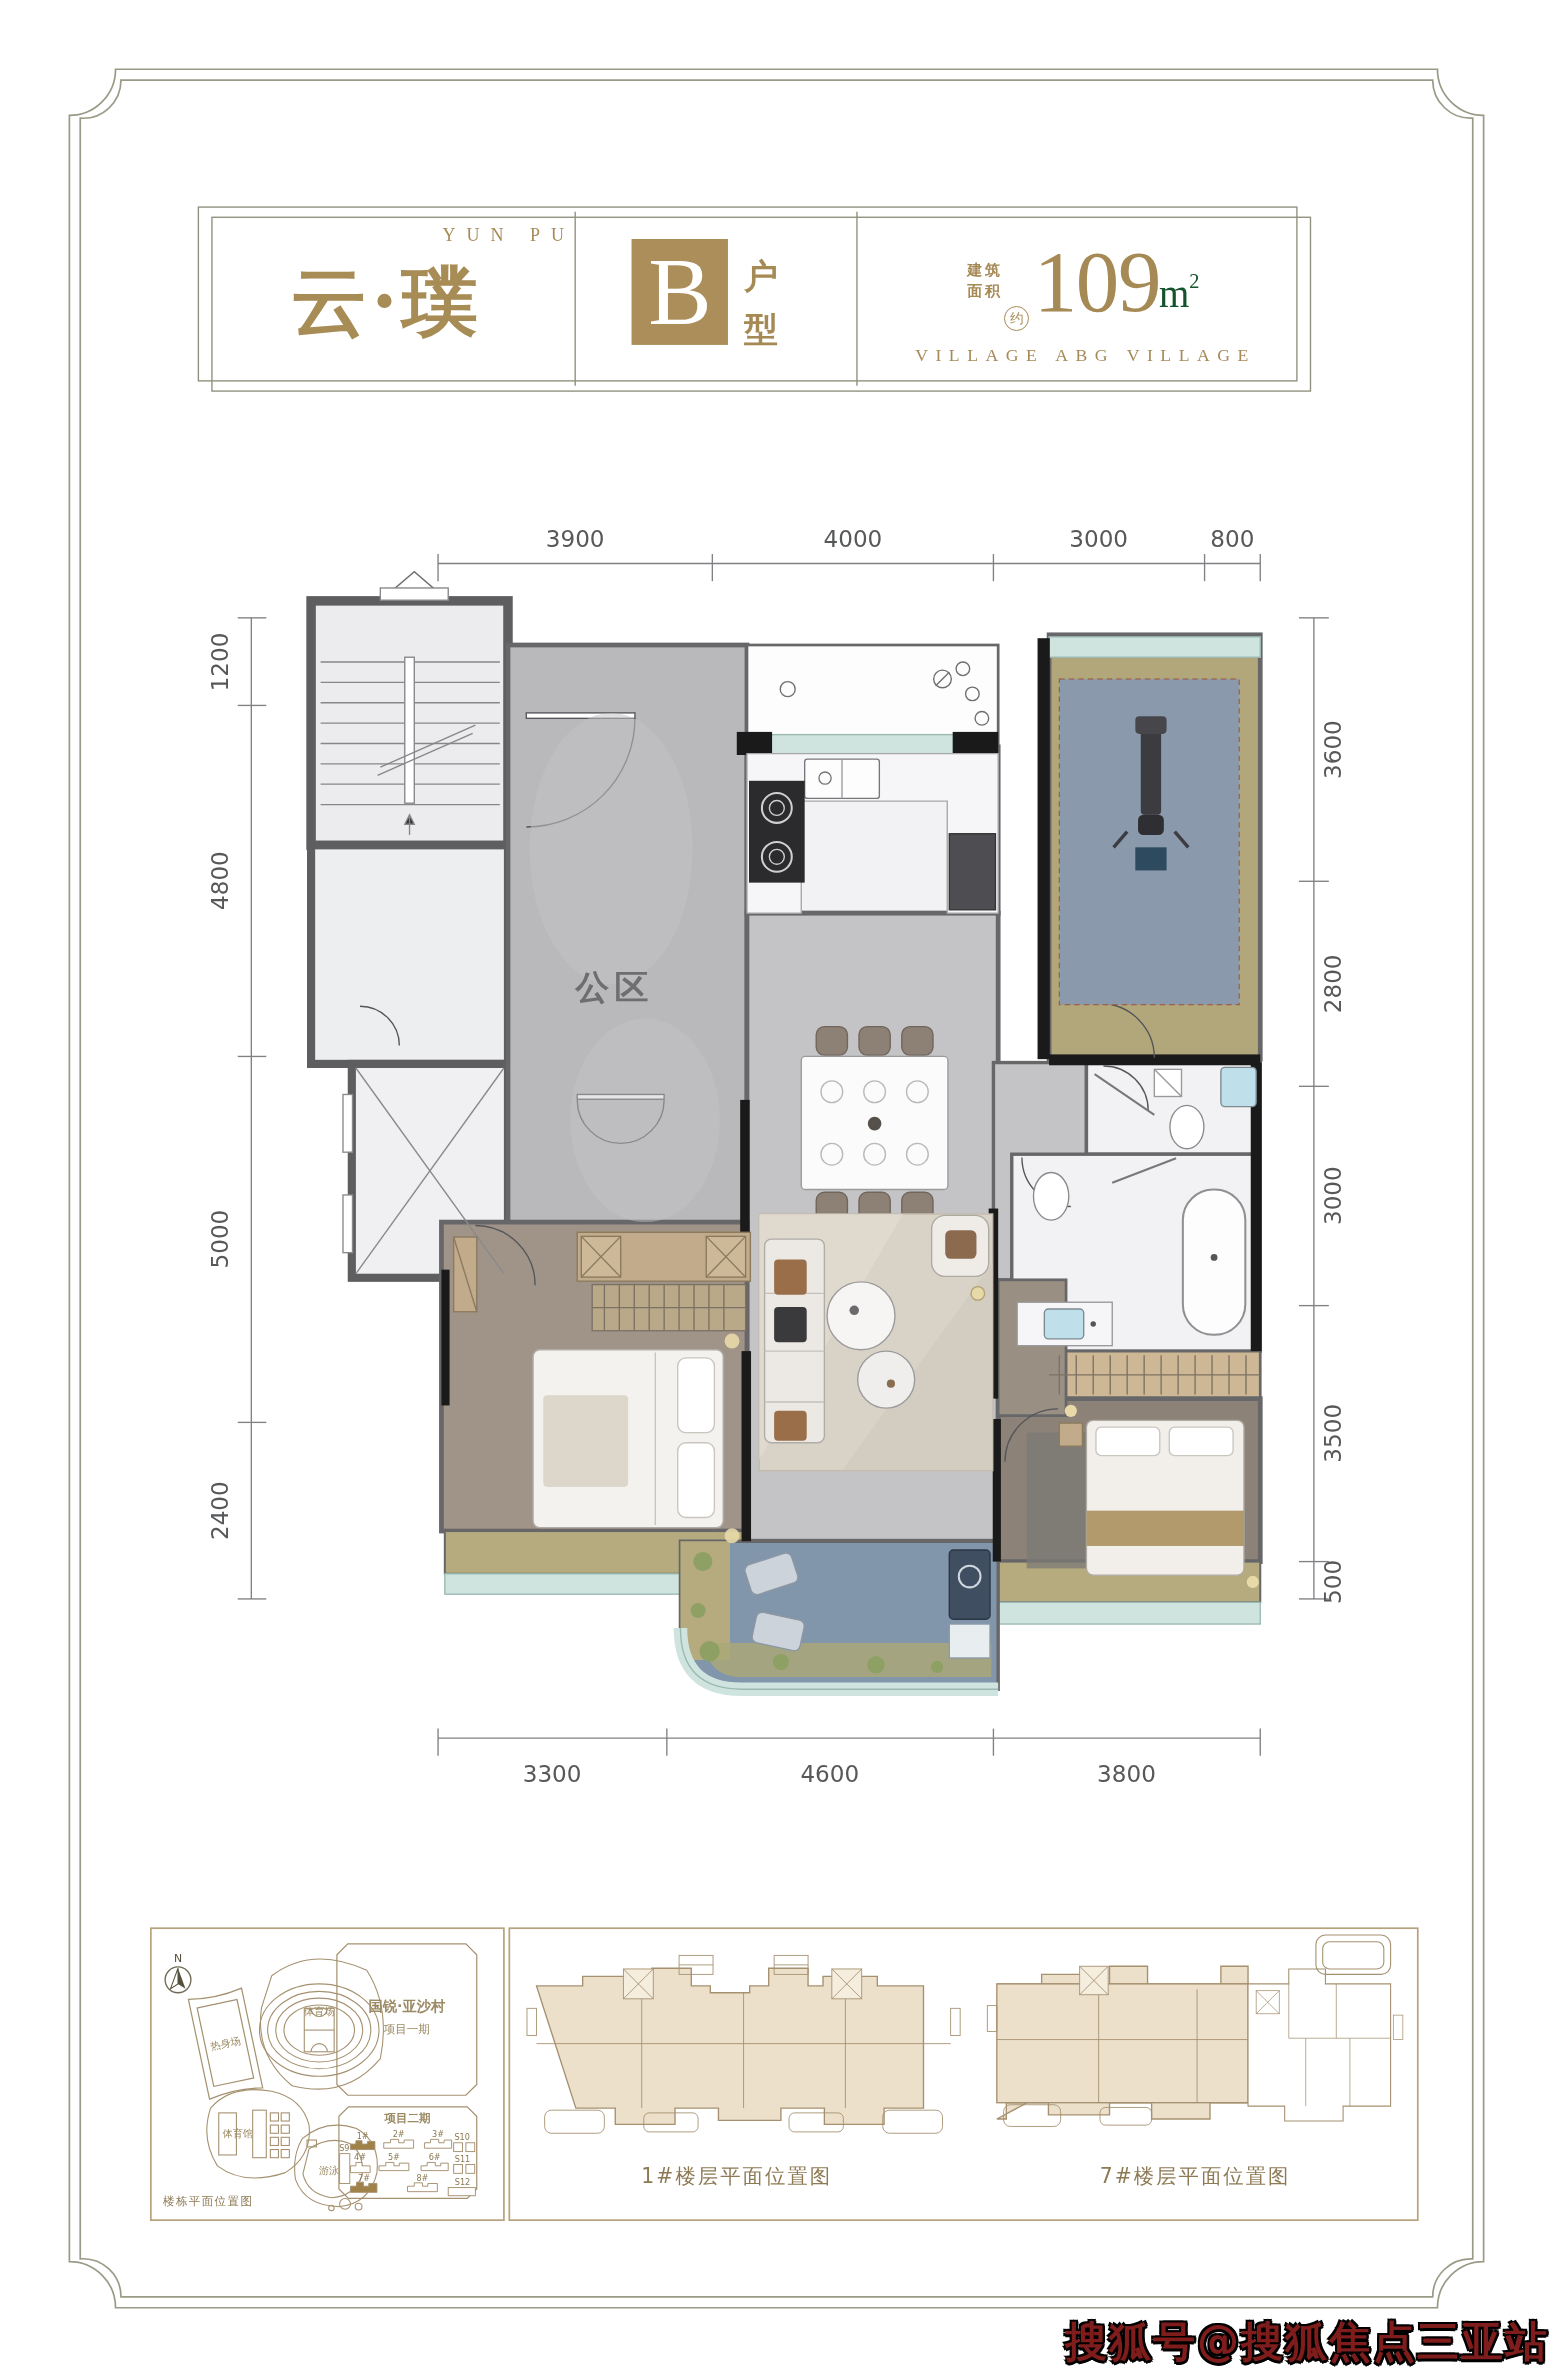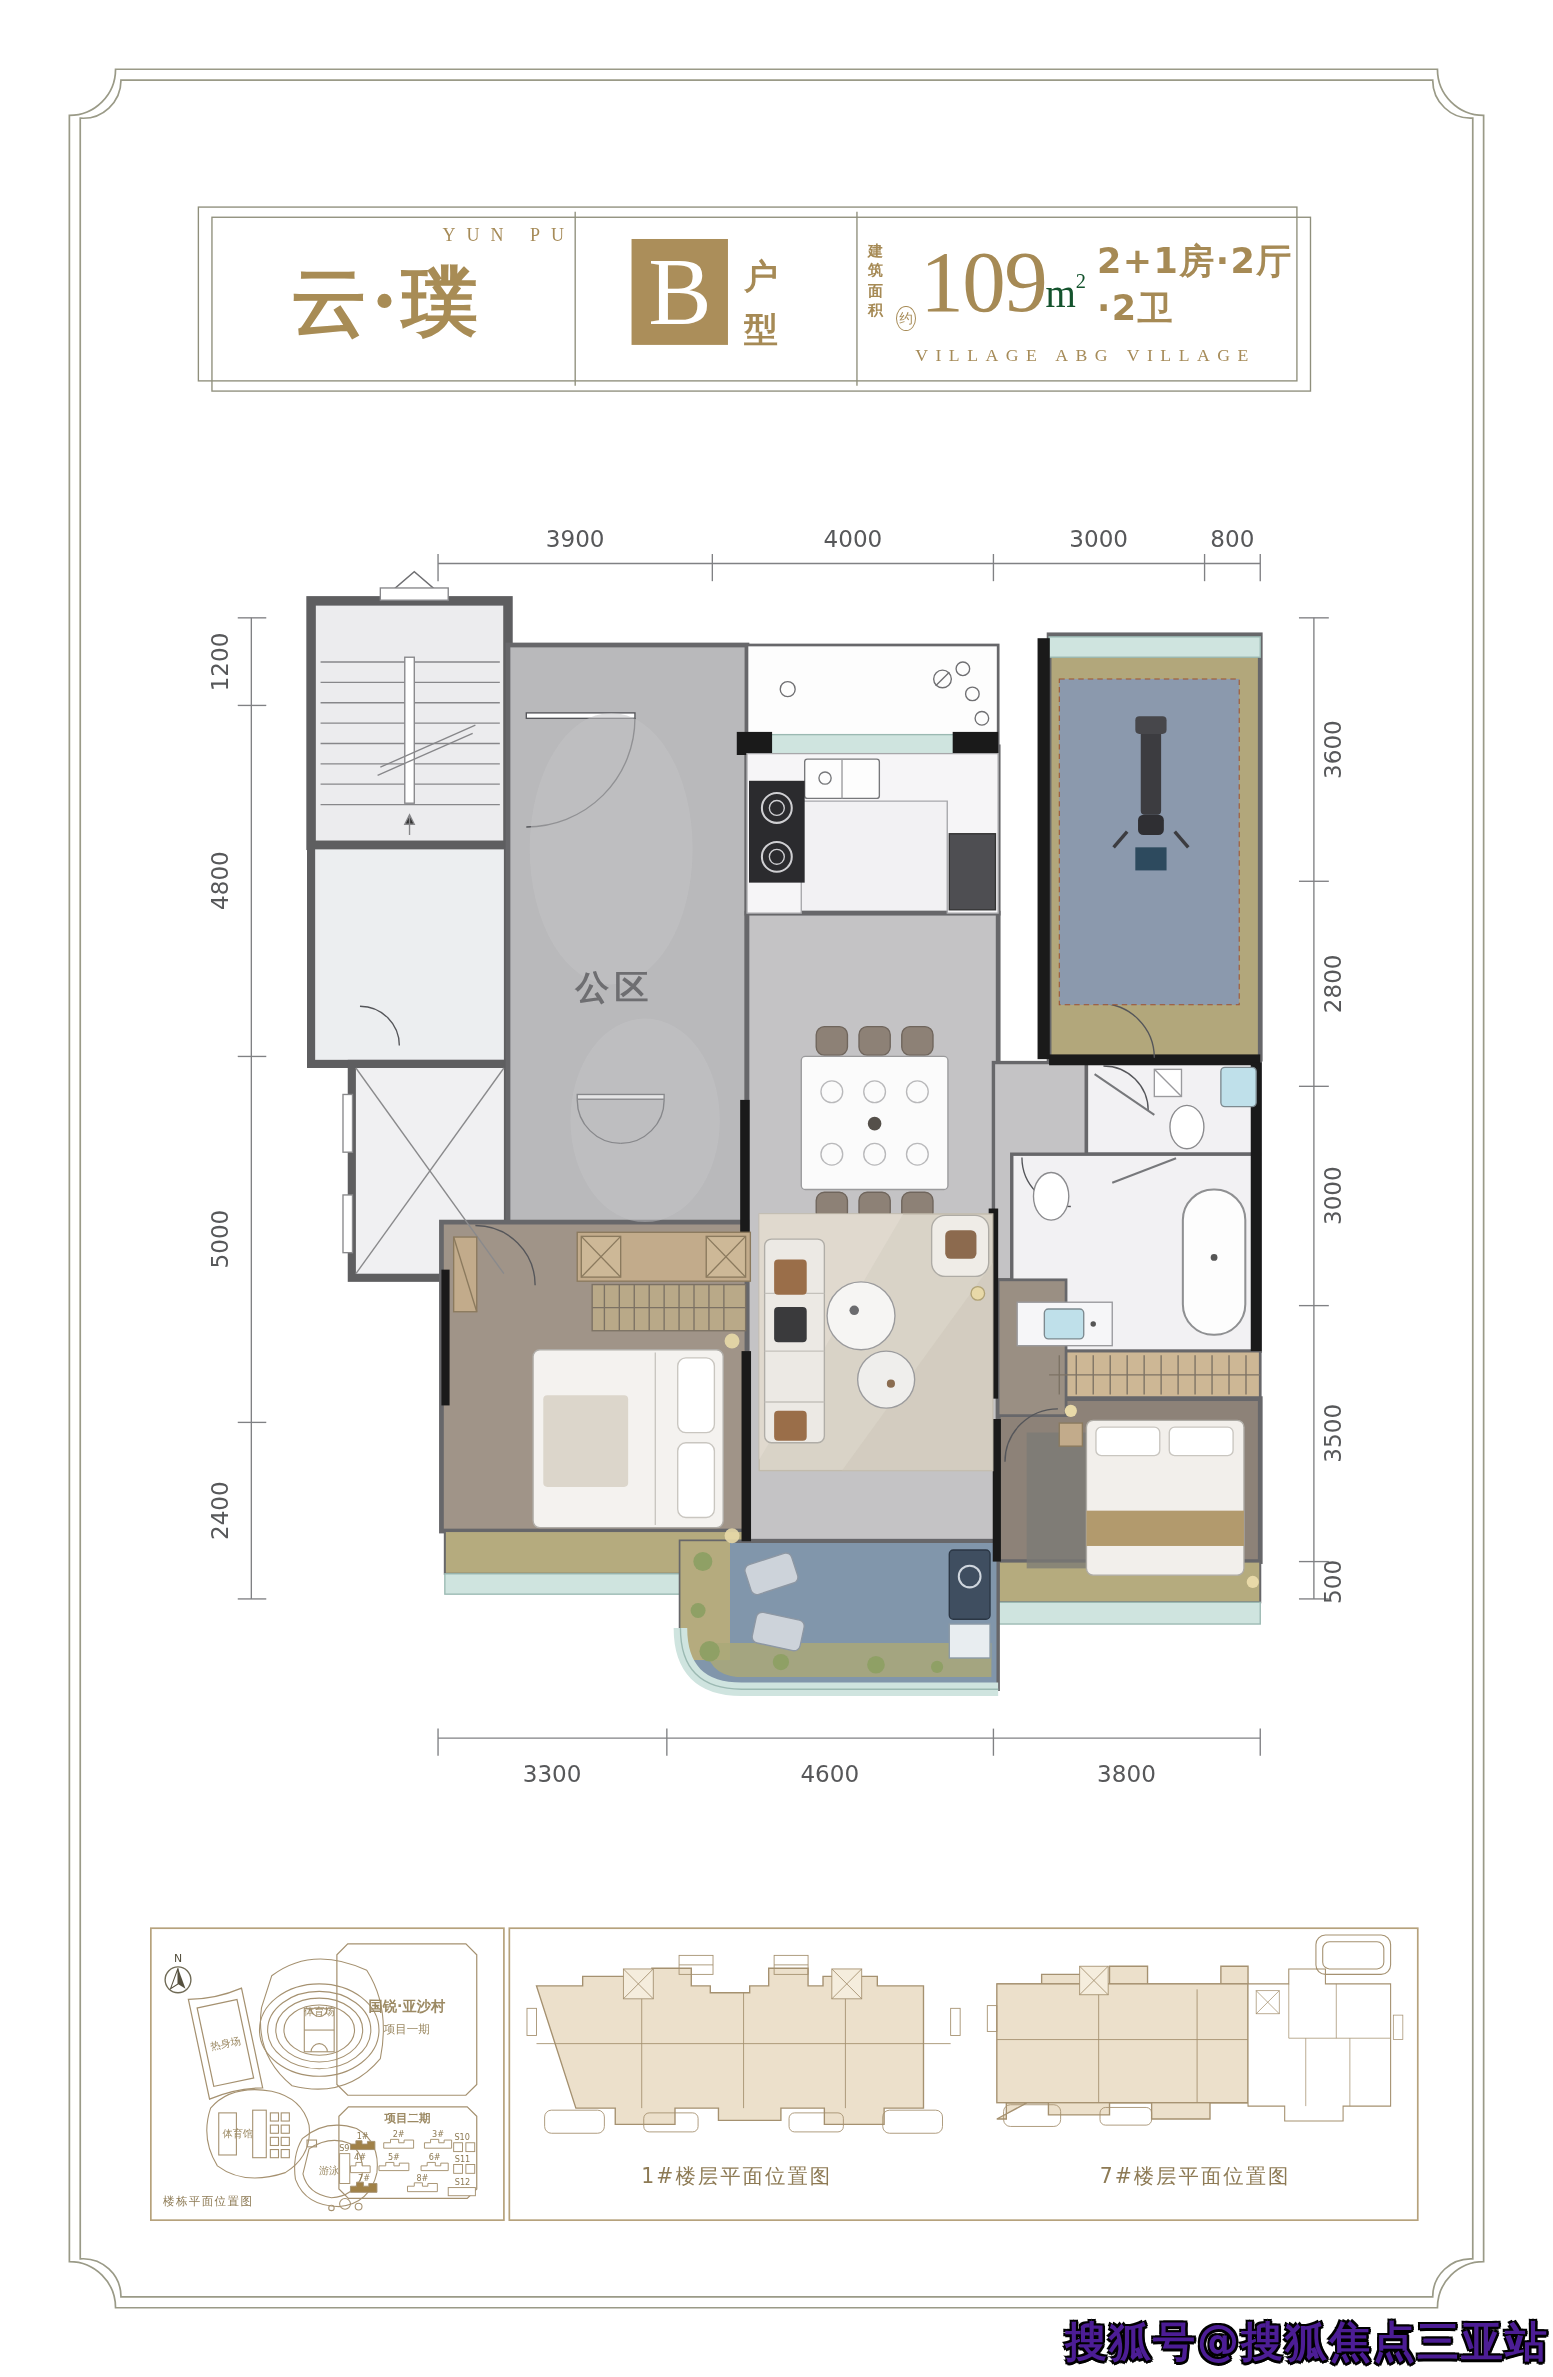--- a/index.html
+++ b/index.html
@@ -16,21 +16,21 @@
   #area-row{left:868px;top:230px;width:435px;height:102px;display:flex;align-items:center;justify-content:center;gap:3px;}
   #area-label{display:flex;flex-direction:column;gap:2.7px;font-size:15px;letter-spacing:2.7px;color:#a68a55;font-weight:700;}
   #area-approx{width:23px;height:23px;border:1.4px solid #a68a55;border-radius:50%;color:#a68a55;
     font-size:13.6px;line-height:23px;text-align:center;align-self:flex-end;margin:0 1.4px 1.4px -1.4px;}
   #area-value{font-family:"Liberation Serif","DejaVu Serif",serif;font-size:87px;line-height:75px;color:#a68a55;letter-spacing:-1.4px;}
   #area-unit{font-family:"Liberation Serif","DejaVu Serif",serif;font-size:39px;color:#14532d;position:relative;top:12.2px;left:-4.1px;}
   #area-sup{font-size:20.4px;vertical-align:19px;}
   #layout-text{font-size:35px;font-weight:700;color:#a68a55;letter-spacing:1.4px;margin-left:4.1px;position:relative;top:4.1px;}
   #subtitle-en{left:868px;top:345px;width:435px;text-align:center;
     font-family:"Liberation Serif","DejaVu Serif",serif;font-size:17.7px;letter-spacing:7.5px;color:#a68b58;}
-  #watermark{right:4.1px;top:2314px;font-size:42px;font-weight:700;letter-spacing:2px;color:#4c1d95;
+  #watermark{right:4.1px;top:2314px;font-size:42px;font-weight:700;letter-spacing:2px;color:#7f1d1d;
     text-shadow:2px 2px 0 #000,-2px -2px 0 #000,2px -2px 0 #000,-2px 2px 0 #000,0 2.7px 0 #000,2.7px 0 0 #000;}
   svg text{font-family:"DejaVu Sans",sans-serif;}
   .dim{font-size:34px;fill:#57585a;}
   .cap{font-size:30px;fill:#8d7a54;letter-spacing:3px;}
   .site-lab{font-size:15px;fill:#9c8a64;}
   .blab{font-size:12px;fill:#8d7a54;}
 </style>
 </head>
 <body>
 
@@ -526,18 +526,17 @@
 <div class="abs unit-cn" style="top:307px;">型</div>
 
 <div class="abs" id="area-row">
   <div id="area-label">
     <span>建筑</span>
     <span>面积</span>
   </div>
   <div id="area-approx">约</div>
   <div id="area-value">109</div>
   <div id="area-unit"><span>m</span><span id="area-sup">2</span></div>
-  <div id="layout-text">2+1房·2厅·2卫</div>
 </div>
 <div class="abs" id="subtitle-en">VILLAGE ABG VILLAGE</div>
 
 <div class="abs" id="watermark">搜狐号@搜狐焦点三亚站</div>
 
 
 </body></html>

